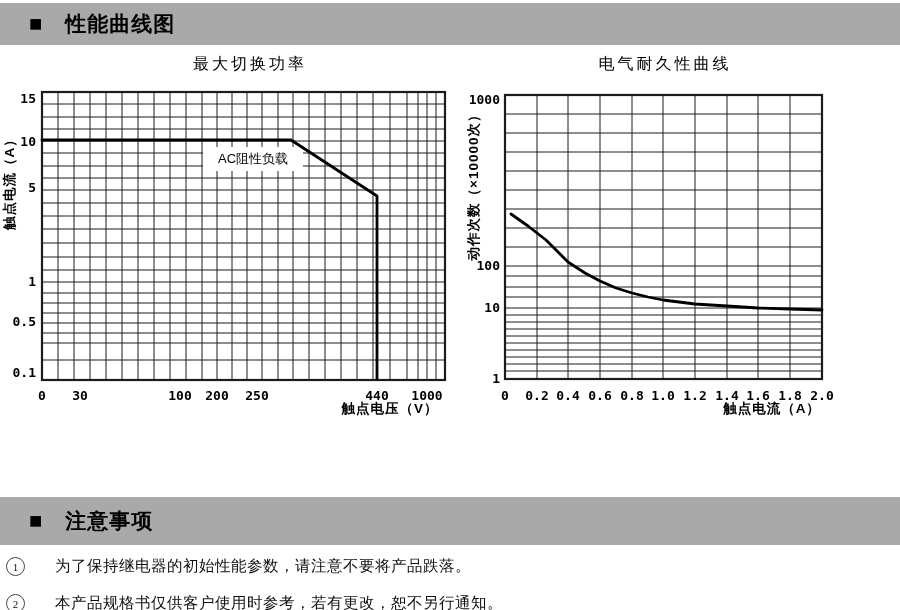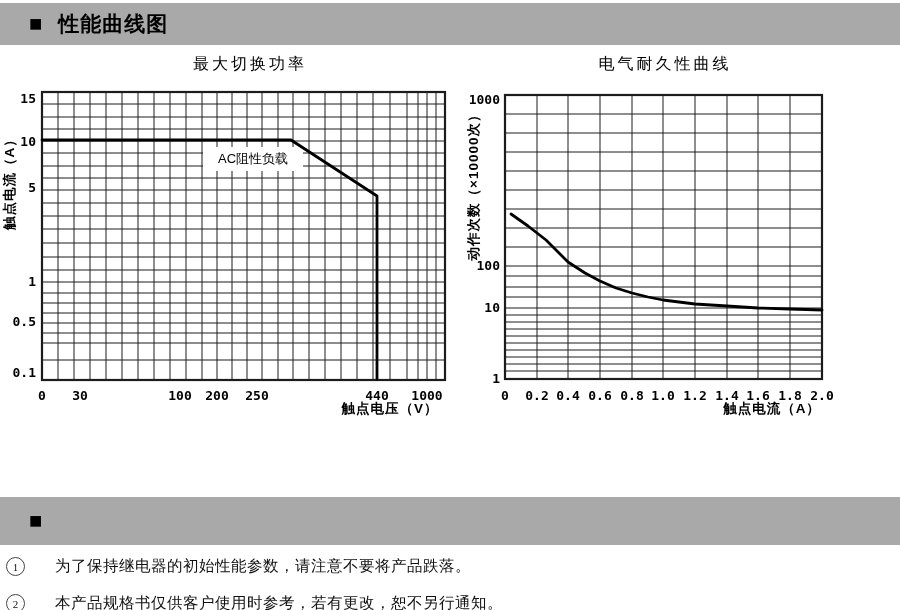--- a/index.html
+++ b/index.html
@@ -2,21 +2,21 @@
 <html><head>
 <meta charset="utf-8">
 <style>
   html,body{margin:0;padding:0;}
   .page{position:relative;width:900px;height:610px;background:#ffffff;overflow:hidden;
         font-family:"Liberation Sans","DejaVu Sans",sans-serif;color:#000;}
   .section-bar{position:absolute;left:0;width:900px;background:#a9a9a9;display:flex;align-items:center;}
   .bar-performance{top:3px;height:42px;}
   .bar-notes{top:497px;height:48px;}
   .bar-marker{font-size:22px;line-height:1;margin-left:29px;color:#000;}
-  .bar-title{font-size:21px;font-weight:700;margin-left:16px;letter-spacing:1px;
+  .bar-title{font-size:21px;font-weight:700;margin-left:23px;letter-spacing:1px;
              font-family:"Liberation Sans","DejaVu Sans",sans-serif;}
   svg{position:absolute;left:0;top:0;pointer-events:none;}
   .tick{font:bold 13px "DejaVu Sans Mono",monospace;fill:#000;}
   .ctitle{font:16px "Liberation Serif","DejaVu Serif",serif;letter-spacing:3px;fill:#000;}
   .alabel{font:600 13.5px "Liberation Sans","DejaVu Sans",sans-serif;fill:#000;letter-spacing:1px;}
   .clabel{font:13px "Liberation Sans","DejaVu Sans",sans-serif;fill:#000;}
   .note-line{position:absolute;left:6px;display:flex;align-items:center;
              font-family:"Liberation Serif","DejaVu Serif",serif;font-size:15.5px;color:#111;}
   .note-1{top:556px;}
   .note-2{top:593px;}
@@ -164,20 +164,21 @@
         <text x="695" y="400" class="tick" text-anchor="middle">1.2</text>
         <text x="727" y="400" class="tick" text-anchor="middle">1.4</text>
         <text x="758" y="400" class="tick" text-anchor="middle">1.6</text>
         <text x="790" y="400" class="tick" text-anchor="middle">1.8</text>
         <text x="822" y="400" class="tick" text-anchor="middle">2.0</text>
       </g>
     </svg>
 
   <div class="section-bar bar-notes" style="background: rgb(169, 169, 169);">
     <span class="bar-marker">■</span>
+    <span class="bar-title">注意事项</span>
   </div>
 
   <div class="note-line note-1">
     <span class="circle-num">1</span>
     <span class="note-text">为了保持继电器的初始性能参数，请注意不要将产品跌落。</span>
   </div>
   <div class="note-line note-2">
     <span class="circle-num">2</span>
     <span class="note-text">本产品规格书仅供客户使用时参考，若有更改，恕不另行通知。</span>
   </div>

